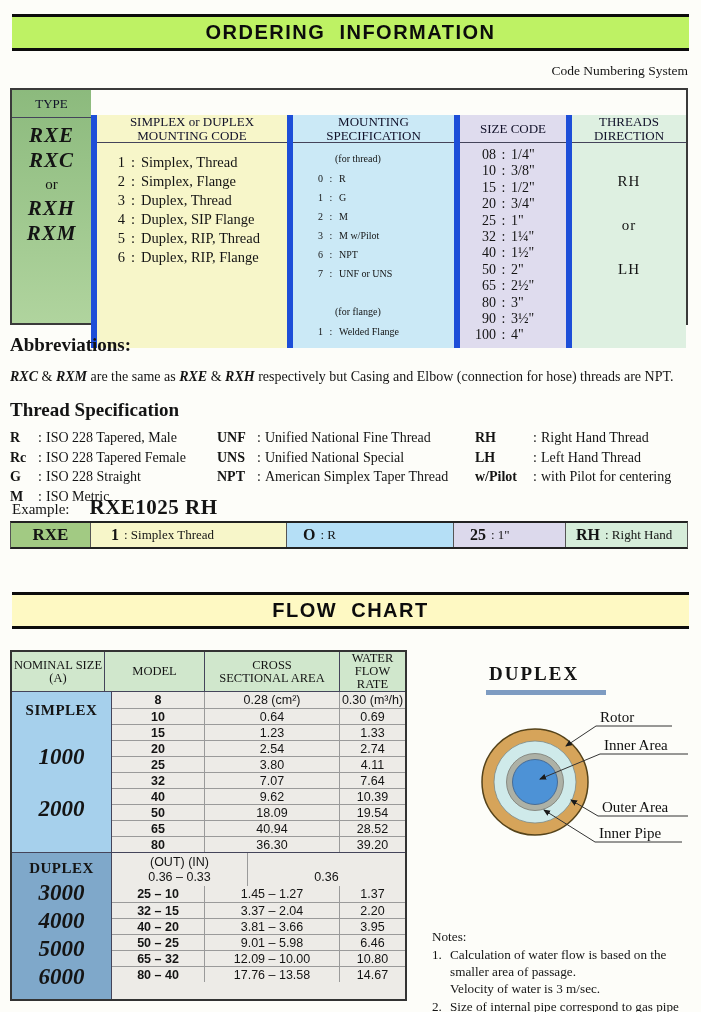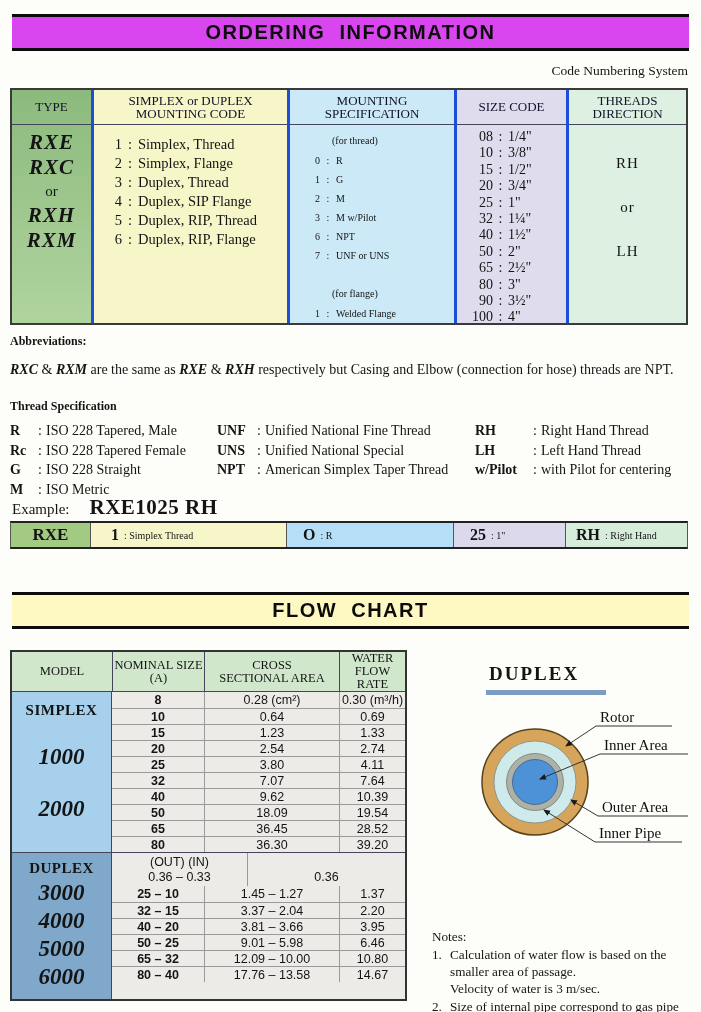--- a/index.html
+++ b/index.html
@@ -4,37 +4,37 @@
 <style>
   html,body{margin:0;padding:0;}
   body{width:701px;height:1012px;position:relative;background:#fdfdf9;
        font-family:"Liberation Serif",serif;color:#141414;overflow:hidden;}
 
   
   .hbar{position:absolute;left:12px;width:677px;height:31px;box-sizing:content-box;
         border-top:3px solid #0c0c0c;border-bottom:3px solid #0c0c0c;
         text-align:center;font-family:"Liberation Sans",sans-serif;font-weight:bold;
         font-size:20px;line-height:31px;letter-spacing:1.5px;white-space:pre;color:#0c0c0c;}
-  #bar-ordering{top:14px;background:#d946ef;}
+  #bar-ordering{top:14px;background:#bef264;}
   #bar-flow{top:592px;background:#fef9c3;}
 
   .code-caption{position:absolute;top:63px;right:13px;font-size:13.5px;}
 
   
   .otable{position:absolute;left:10px;top:88px;width:678px;height:237px;display:flex;
           border:2px solid #3a3a3a;box-sizing:border-box;}
   .ocol{box-sizing:border-box;height:100%;}
-  .ocol + .ocol{border-left:3px solid #1d4ed8;}
+  .ocol + .ocol{border-left:6px solid #1d4ed8;margin-top:25px;}
   .w-type{width:79px}.w-mount{width:196px}.w-spec{width:167px}.w-size{width:112px}.w-thr{flex:1}
   .bg-type{background:linear-gradient(180deg,#8cba7d,#b0d49e);}
   .bg-mount{background:#f7f6c9;}
   .bg-spec{background:#cbe9f6;}
   .bg-size{background:#dfdcee;}
   .bg-thr{background:#def0e1;}
-  .ohead{box-sizing:border-box;height:35px;border-bottom:1px solid #44445a;display:flex;
+  .ohead{box-sizing:border-box;height:28px;border-bottom:1px solid #44445a;display:flex;
          align-items:center;justify-content:center;text-align:center;font-size:13px;
          line-height:13.5px;white-space:pre-line;color:#101028;}
   .type-body{text-align:center;padding-top:5px;}
   .type-code{font-weight:bold;font-style:italic;font-size:21px;line-height:25px;letter-spacing:1px;}
   .type-or{font-size:15px;line-height:23px;}
   .kv-list{padding:10px 0 0 10px;font-size:14.5px;}
   .kv-row{display:flex;line-height:19px;}
   .kv-code{width:18px;text-align:right;}
   .kv-colon{width:16px;text-align:center;}
   .spec-body{padding-top:6px;font-size:10px;}
@@ -43,21 +43,21 @@
   .spec-gap{height:19px;}
   .size-list{padding:4px 0 0 8px;font-size:14px;}
   .size-list .kv-row{line-height:16.4px;}
   .size-list .kv-code{width:28px;}
   .size-list .kv-colon{width:15px;}
   .thr-body{display:flex;flex-direction:column;align-items:center;padding-top:30px;
             gap:27px;font-size:15px;letter-spacing:1px;}
 
   
   .abbrev{position:absolute;left:10px;top:334px;width:688px;font-size:14px;}
-  .blk-title{font-weight:bold;font-size:12px;}
+  .blk-title{font-weight:bold;font-size:19px;}
   .abbrev-line1{margin-top:7px;}
   .pair-key{font-weight:bold;}
   .pair-sip{display:inline-block;width:205px;}
   .abbrev-line2{margin-top:13px;white-space:nowrap;}
   .bi{font-weight:bold;font-style:italic;}
 
   .tspec{position:absolute;left:10px;top:399px;width:688px;font-size:14px;}
   .tspec-cols{display:flex;margin-top:7px;}
   .tcol1{width:207px}.tcol2{width:258px}.tcol3{flex:1}
   .titem{display:flex;line-height:19.5px;}
@@ -76,21 +76,21 @@
           border-left:1px solid #555;border-right:1px solid #555;box-sizing:border-box;}
   .ecell{box-sizing:border-box;height:100%;display:flex;align-items:center;}
   .ecell + .ecell{border-left:1px solid #555;}
   .e1{width:79px;justify-content:center;background:#a2ca83;}
   .e2{width:196px;padding-left:20px;background:#f7f6c9;}
   .e3{width:167px;padding-left:16px;background:#b5dff6;}
   .e4{width:112px;padding-left:16px;background:#dcd9ec;}
   .e5{flex:1;padding-left:10px;background:#d6edda;}
   .ecode{font-weight:bold;font-size:16px;}
   .e1 .ecode{font-size:17px;}
-  .edesc{font-size:10px;margin-left:5px;}
+  .edesc{font-size:13px;margin-left:5px;}
 
   
   .ftable{position:absolute;left:10px;top:650px;width:397px;border:2px solid #333;
           box-sizing:border-box;background:#edebe7;}
   .fhead{display:flex;height:40px;background:#d0e7cc;border-bottom:1px solid #44445a;box-sizing:border-box;}
   .fh{box-sizing:border-box;display:flex;align-items:center;justify-content:center;
       text-align:center;font-size:12.5px;line-height:13px;white-space:pre-line;}
   .fh + .fh{border-left:1px solid #44445a;}
   .fh-model{width:100px}.fh-size{width:92px}.fh-area{width:135px}.fh-rate{flex:1}
   .fbody{display:flex;}
@@ -433,23 +433,23 @@
   <div class="ecell e5">
     <span class="ecode">RH</span>
     <span class="edesc">:  Right Hand</span>
   </div>
 </div>
 
 <div class="hbar" id="bar-flow">FLOW  CHART</div>
 
 <div class="ftable">
   <div class="fhead">
-    <div class="fh fh-model">MODEL</div>
     <div class="fh fh-size">NOMINAL SIZE
 (A)</div>
+    <div class="fh fh-model">MODEL</div>
     <div class="fh fh-area">CROSS
 SECTIONAL AREA</div>
     <div class="fh fh-rate">WATER
 FLOW
 RATE</div>
   </div>
   <div class="fbody">
     <div class="fmodel">
       <div class="fm-simplex">
         <div class="fm-name" style="top:10px">SIMPLEX</div>
@@ -510,21 +510,21 @@
           </div>
 
           <div class="frow">
             <div class="fc fc-size">50</div>
             <div class="fc fc-area">18.09</div>
             <div class="fc fc-rate">19.54</div>
           </div>
 
           <div class="frow">
             <div class="fc fc-size">65</div>
-            <div class="fc fc-area">36.45</div>
+            <div class="fc fc-area">40.94</div>
             <div class="fc fc-rate">28.52</div>
           </div>
 
           <div class="frow">
             <div class="fc fc-size">80</div>
             <div class="fc fc-area">36.30</div>
             <div class="fc fc-rate">39.20</div>
           </div>
         </div>
       <div class="frow frow-dfirst">

